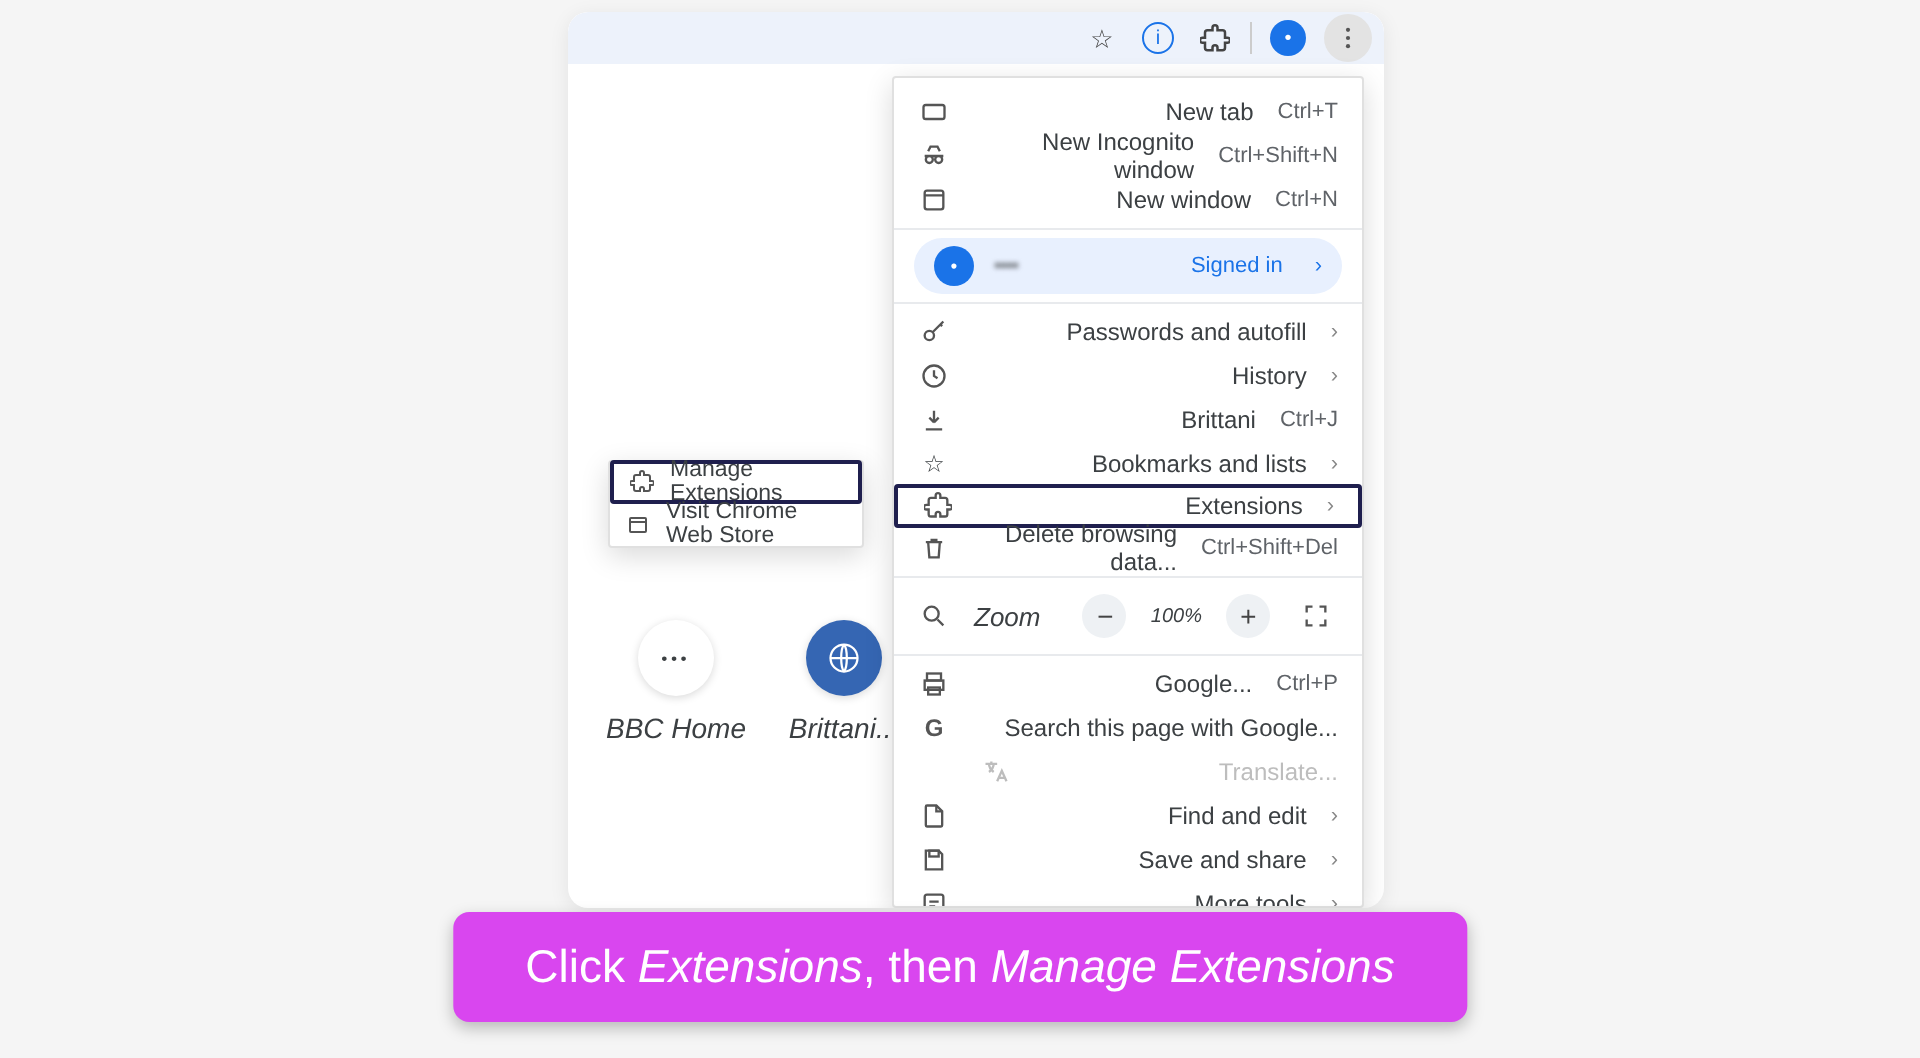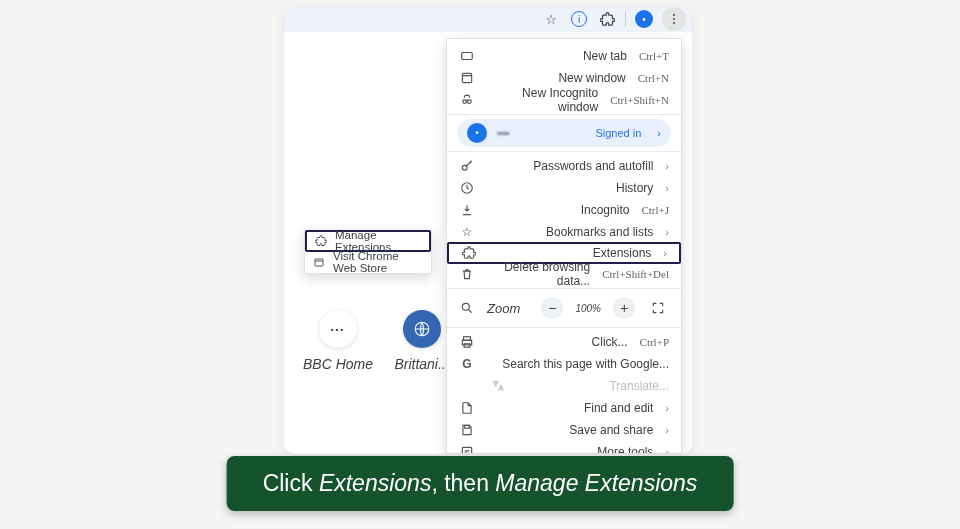--- a/index.html
+++ b/index.html
@@ -65,21 +65,21 @@
     height: 22px;
     padding: 0 12px;
     gap: 12px;
     font-size: 12px;
     color: #3c4043;
     position: relative;
     text-align: right;
   }
   .menu-row .icon { width: 16px; display:flex; justify-content:center; }
   .menu-row .label { flex: 1; }
-  .menu-row .shortcut { font-size: 11px; color: #5f6368; font-family: Liberation Serif, serif; }
+  .menu-row .shortcut { font-size: 11px; color: #5f6368; }
   .menu-row .chev { color: #888; font-size: 11px; }
   .menu-divider { height: 1px; background: #e8eaed; margin: 3px 0; }
 
   .account-row {
     display:flex; align-items:center; gap:10px;
     background:#e8f0fe; border-radius: 16px;
     margin: 4px 10px; height: 28px; padding:0 10px;
   }
   .account-row .avatar {
     width:20px; height:20px; border-radius:50%; background:#1a73e8;
@@ -148,21 +148,21 @@
     display:flex; align-items:center; justify-content:center;
     background:#fff;
   }
   .sc .lbl { font-size:14px; color:#3c4043; white-space:nowrap;font-style:italic; }
   .sc.blue .bubble { background:#3566b3; color:#fff; }
 
   .caption-bar {
     position:absolute;
     left: 50%; transform: translateX(-50%);
     top: 456px;
-    background: #14532d;
+    background: #d946ef;
     color: #fff;
     padding: 14px 36px;
     border-radius: 8px;
     font-size: 23px;
     box-shadow: 0 3px 8px rgba(0,0,0,.25);
     white-space: nowrap;
   }
   .caption-bar em { font-style: italic; }
 
   
@@ -244,36 +244,36 @@
             <rect x="3" y="6" width="18" height="12" rx="2"></rect>
           </svg>
       </span>
       <span class="label">New tab</span>
       <span class="shortcut">Ctrl+T</span>
     </div>
 
     <div class="menu-row">
       <span class="icon">
         <svg viewBox="0 0 24 24" width="14" fill="none" stroke="#555" stroke-width="2">
+            <path d="M4 12h16M8 12a3 3 0 1 0 0 6 3 3 0 0 0 0-6zM16 12a3 3 0 1 0 0 6 3 3 0 0 0 0-6zM7 8l2-4h6l2 4"></path>
+          </svg>
+      </span>
+      <span class="label">New Incognito window</span>
+      <span class="shortcut">Ctrl+Shift+N</span>
+    </div>
+
+    <div class="menu-row">
+      <span class="icon">
+        <svg viewBox="0 0 24 24" width="14" fill="none" stroke="#555" stroke-width="2">
             <rect x="4" y="4" width="16" height="16" rx="2"></rect>
             <path d="M4 8h16"></path>
           </svg>
       </span>
       <span class="label">New window</span>
       <span class="shortcut">Ctrl+N</span>
-    </div>
-
-    <div class="menu-row">
-      <span class="icon">
-        <svg viewBox="0 0 24 24" width="14" fill="none" stroke="#555" stroke-width="2">
-            <path d="M4 12h16M8 12a3 3 0 1 0 0 6 3 3 0 0 0 0-6zM16 12a3 3 0 1 0 0 6 3 3 0 0 0 0-6zM7 8l2-4h6l2 4"></path>
-          </svg>
-      </span>
-      <span class="label">New Incognito window</span>
-      <span class="shortcut">Ctrl+Shift+N</span>
     </div>
 
     <div class="menu-divider"></div>
 
     <div class="account-row">
       <div class="avatar">•</div>
       <span class="email">••••</span>
       <span class="status">Signed in</span>
       <span class="chev">›</span>
     </div>
@@ -301,21 +301,21 @@
       <span class="label">History</span>
       <span class="chev">›</span>
     </div>
 
     <div class="menu-row">
       <span class="icon">
         <svg viewBox="0 0 24 24" width="14" fill="none" stroke="#555" stroke-width="2">
             <path d="M12 4v10m0 0l-4-4m4 4l4-4M5 20h14"></path>
           </svg>
       </span>
-      <span class="label">Incognito</span>
+      <span class="label">Brittani</span>
       <span class="shortcut">Ctrl+J</span>
     </div>
 
     <div class="menu-row">
       <span class="icon">☆</span>
       <span class="label">Bookmarks and lists</span>
       <span class="chev">›</span>
     </div>
 
     <div class="menu-row highlighted">
@@ -363,21 +363,21 @@
     <div class="menu-divider"></div>
 
     <div class="menu-row">
       <span class="icon">
         <svg viewBox="0 0 24 24" width="14" fill="none" stroke="#555" stroke-width="2">
             <rect x="6" y="3" width="12" height="6"></rect>
             <rect x="4" y="9" width="16" height="8"></rect>
             <rect x="7" y="15" width="10" height="6"></rect>
           </svg>
       </span>
-      <span class="label">Click...</span>
+      <span class="label">Google...</span>
       <span class="shortcut">Ctrl+P</span>
     </div>
 
     <div class="menu-row">
       <span class="icon" style="font-weight:bold;color:#555;">G</span>
       <span class="label">Search this page with Google...</span>
     </div>
 
     <div class="menu-row" style="color:#bdbdbd;padding-left:43px;">
       <span class="icon">

